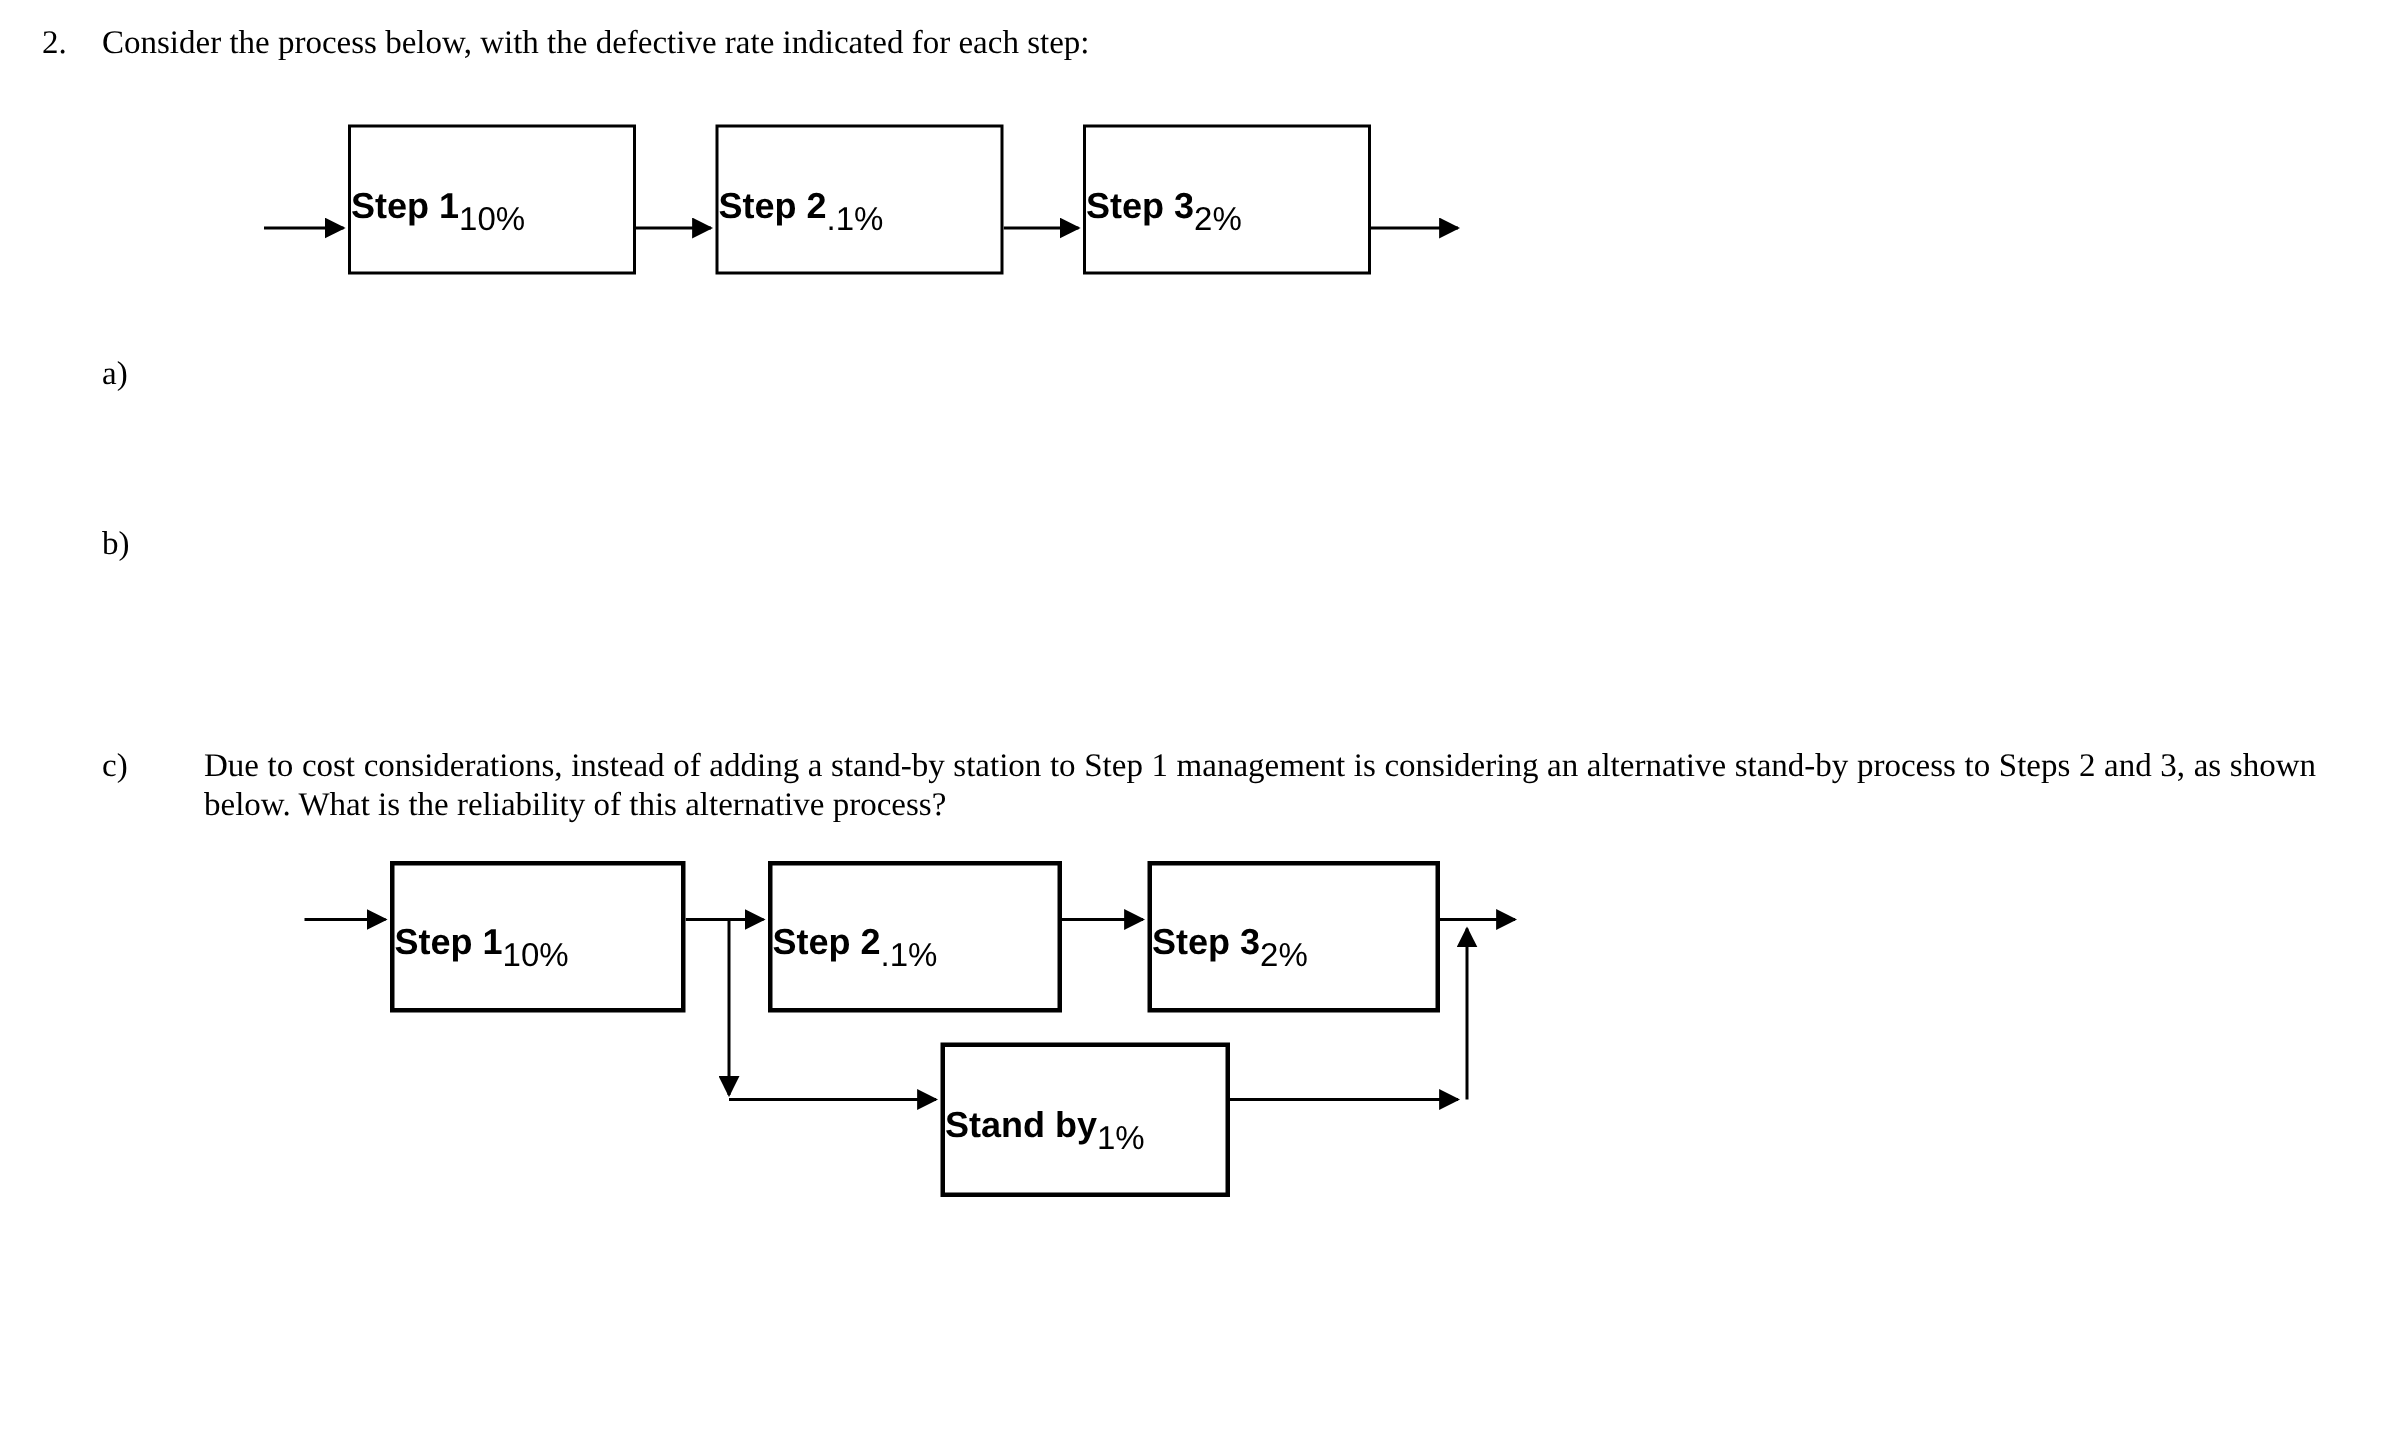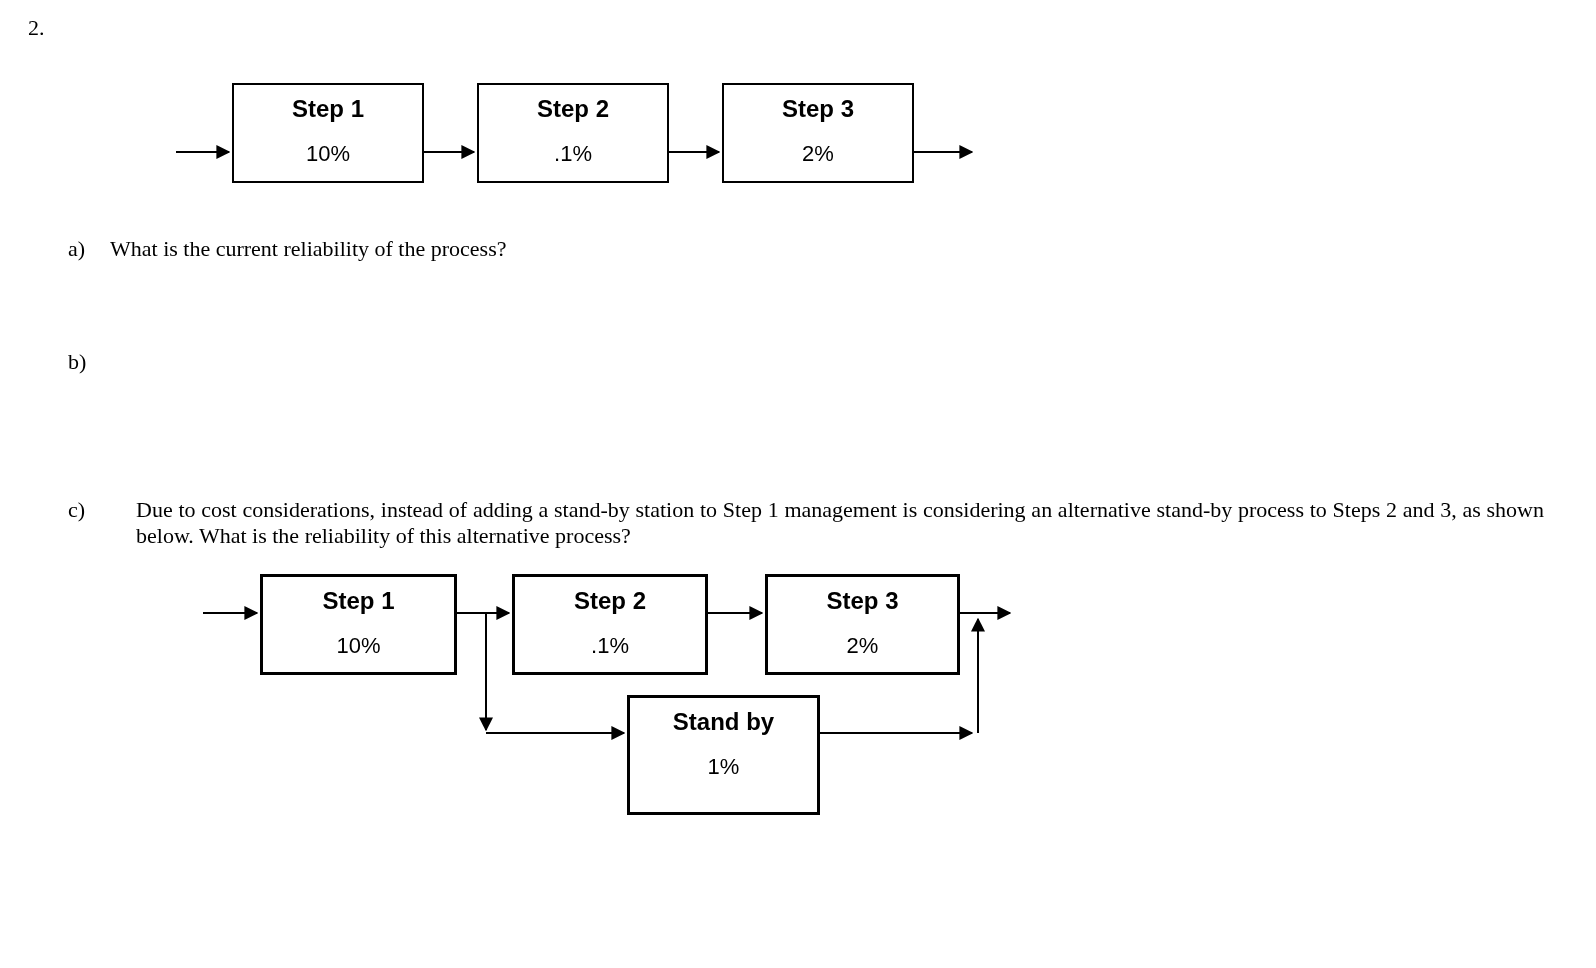--- a/index.html
+++ b/index.html
@@ -9,35 +9,36 @@
   }
   .abs { position:absolute; }
   .serif { font-family:"Liberation Serif", serif; font-size:22px; line-height:26px; white-space:nowrap; }
   .answer { font-family:"Liberation Sans", sans-serif; font-size:23px; white-space:nowrap; }
   .para {
     font-family:"Liberation Serif", serif; font-size:22px; line-height:26px;
     text-align:justify; white-space:normal;
   }
   .box {
     position:absolute; box-sizing:border-box; background:#ffffff;
-    border:2px solid #000000; display:flex; flex-direction:column; align-items:center;
+    border:2px solid #000000; display:flex; flex-direction:row; align-items:center;
     padding-top:9px;
   }
   .box.thick { border-width:3px; }
   .box .title { font-family:"Liberation Sans", sans-serif; font-weight:bold; font-size:24px; line-height:30px; }
   .box .rate  { font-family:"Liberation Sans", sans-serif; font-size:22px; line-height:28px; margin-top:16px; }
   svg.flow { position:absolute; overflow:visible; }
   svg.flow line { stroke:#000000; stroke-width:2; }
 </style>
 </head>
 <body>
 
 <div class="page">
 
   <span class="abs serif" style="left:28px; top:15px;">2.</span>
+  <span class="abs serif" style="left:68px; top:15px;">Consider the process below, with the defective rate indicated for each step:</span>
 
   <svg class="flow" style="left:170px; top:80px;" width="860" height="115" viewBox="0 0 860 115">
     <defs>
       <marker id="arr1" viewBox="0 0 10 10" refX="9" refY="5" markerWidth="7" markerHeight="7" orient="auto-start-reverse">
         <path d="M0,0 L10,5 L0,10 z" fill="#000000"></path>
       </marker>
     </defs>
     <line x1="6" y1="72" x2="59" y2="72" marker-end="url(#arr1)"></line>
     <line x1="254" y1="72" x2="304" y2="72" marker-end="url(#arr1)"></line>
     <line x1="499" y1="72" x2="549" y2="72" marker-end="url(#arr1)"></line>
@@ -51,21 +52,20 @@
   <div class="box" style="left:477px; top:83px; width:192px; height:100px;">
     <span class="title">Step 2</span>
     <span class="rate">.1%</span>
   </div>
   <div class="box" style="left:722px; top:83px; width:192px; height:100px;">
     <span class="title">Step 3</span>
     <span class="rate">2%</span>
   </div>
 
   <span class="abs serif" style="left:68px; top:236px;">a)</span>
-  <span class="abs serif" style="left:110px; top:236px;">What is the current reliability of the process?</span>
 
   <span class="abs serif" style="left:68px; top:349px;">b)</span>
 
   <span class="abs serif" style="left:68px; top:497px;">c)</span>
   <div class="abs para" style="left:110px; top:497px; width:1408px;margin-left:26px;">Due to cost considerations, instead of adding a stand-by station to Step 1 management is considering an alternative stand-by process to Steps 2 and 3, as shown below. What is the reliability of this alternative process?</div>
 
   <svg class="flow" style="left:200px; top:565px;" width="840" height="245" viewBox="0 0 840 245">
     <defs>
       <marker id="arr2" viewBox="0 0 10 10" refX="9" refY="5" markerWidth="7" markerHeight="7" orient="auto-start-reverse">
         <path d="M0,0 L10,5 L0,10 z" fill="#000000"></path>
@@ -86,18 +86,18 @@
     <span class="rate">10%</span>
   </div>
   <div class="box thick" style="left:512px; top:574px; width:196px; height:101px;">
     <span class="title">Step 2</span>
     <span class="rate">.1%</span>
   </div>
   <div class="box thick" style="left:765px; top:574px; width:195px; height:101px;">
     <span class="title">Step 3</span>
     <span class="rate">2%</span>
   </div>
-  <div class="box thick" style="left:627px; top:695px; width:193px; height:120px;">
+  <div class="box thick" style="left:627px; top:695px; width:193px; height:103px;">
     <span class="title">Stand by</span>
     <span class="rate">1%</span>
   </div>
 
 </div>
 
 </body></html>

